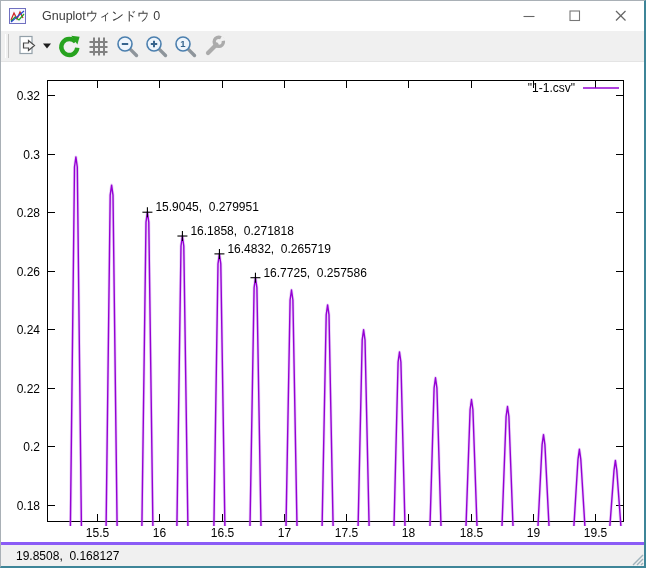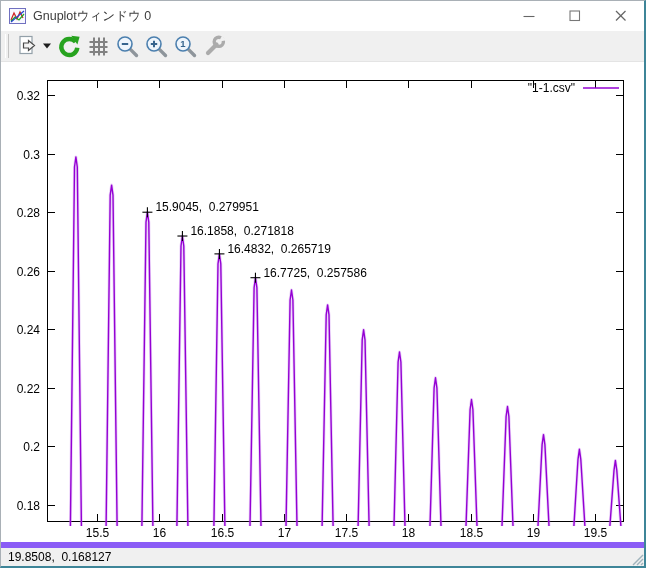--- a/index.html
+++ b/index.html
@@ -11,40 +11,40 @@
     border-right:2px solid #3e8598;
     border-bottom:2px solid #3e8598;
     background:#fff;
     display:flex; flex-direction:column;
     overflow:hidden;
   }
 
   
   .titlebar{ flex:0 0 30px; background:#ffffff; display:flex; align-items:center; }
   .app-icon{ width:17px; height:16px; margin-left:8px; flex:0 0 auto; }
-  .title{ margin-left:7px; font-size:12.5px; color:#3c3c3c; flex:1 1 auto; white-space:nowrap; overflow:hidden; }
+  .title{ margin-left:16px; font-size:12.5px; color:#3c3c3c; flex:1 1 auto; white-space:nowrap; overflow:hidden; }
   .win-controls{ display:flex; height:100%; }
   .win-btn{ width:46px; height:100%; display:flex; align-items:center; justify-content:center; }
 
   
   .toolbar{ flex:0 0 31px; background:#f0f0f0; border-bottom:1px solid #e4e4e4;
             display:flex; align-items:center; padding-left:2px; }
   .gripper{ width:4px; height:24px; border-left:1px solid #ffffff; border-right:1px solid #c3c3c3; margin:0 4px 0 2px; }
   .tb-btn{ height:27px; display:flex; align-items:center; justify-content:center; padding:0 2px; }
   .tb-btn svg{ display:block; }
   .dropdown-arrow{ margin-left:2px; margin-right:3px; display:flex; align-items:center; }
 
   
   .canvas{ flex:1 1 auto; background:#ffffff; }
   #plot-svg{ display:block; }
   #plot-svg text{ font-family:"Liberation Sans","DejaVu Sans",sans-serif; fill:#000; }
 
   
-  .statusbar{ flex:0 0 24px; background:#f0f0f0; border-top:6px solid #8b5cf6;
-              display:flex; align-items:center; position:relative; }
+  .statusbar{ flex:0 0 24px; background:#f0f0f0; border-top:3px solid #8b5cf6;
+              display:flex; align-items:center; position:relative;padding-left:8px; }
   .status-text{ font-size:12px; color:#000; padding-left:7px; }
   .resize-grip{ position:absolute; right:0; bottom:0; }
 </style>
 </head>
 <body>
 
 <div class="window">
 
   <div class="titlebar">
     <svg class="app-icon" viewBox="0 0 17 16">

